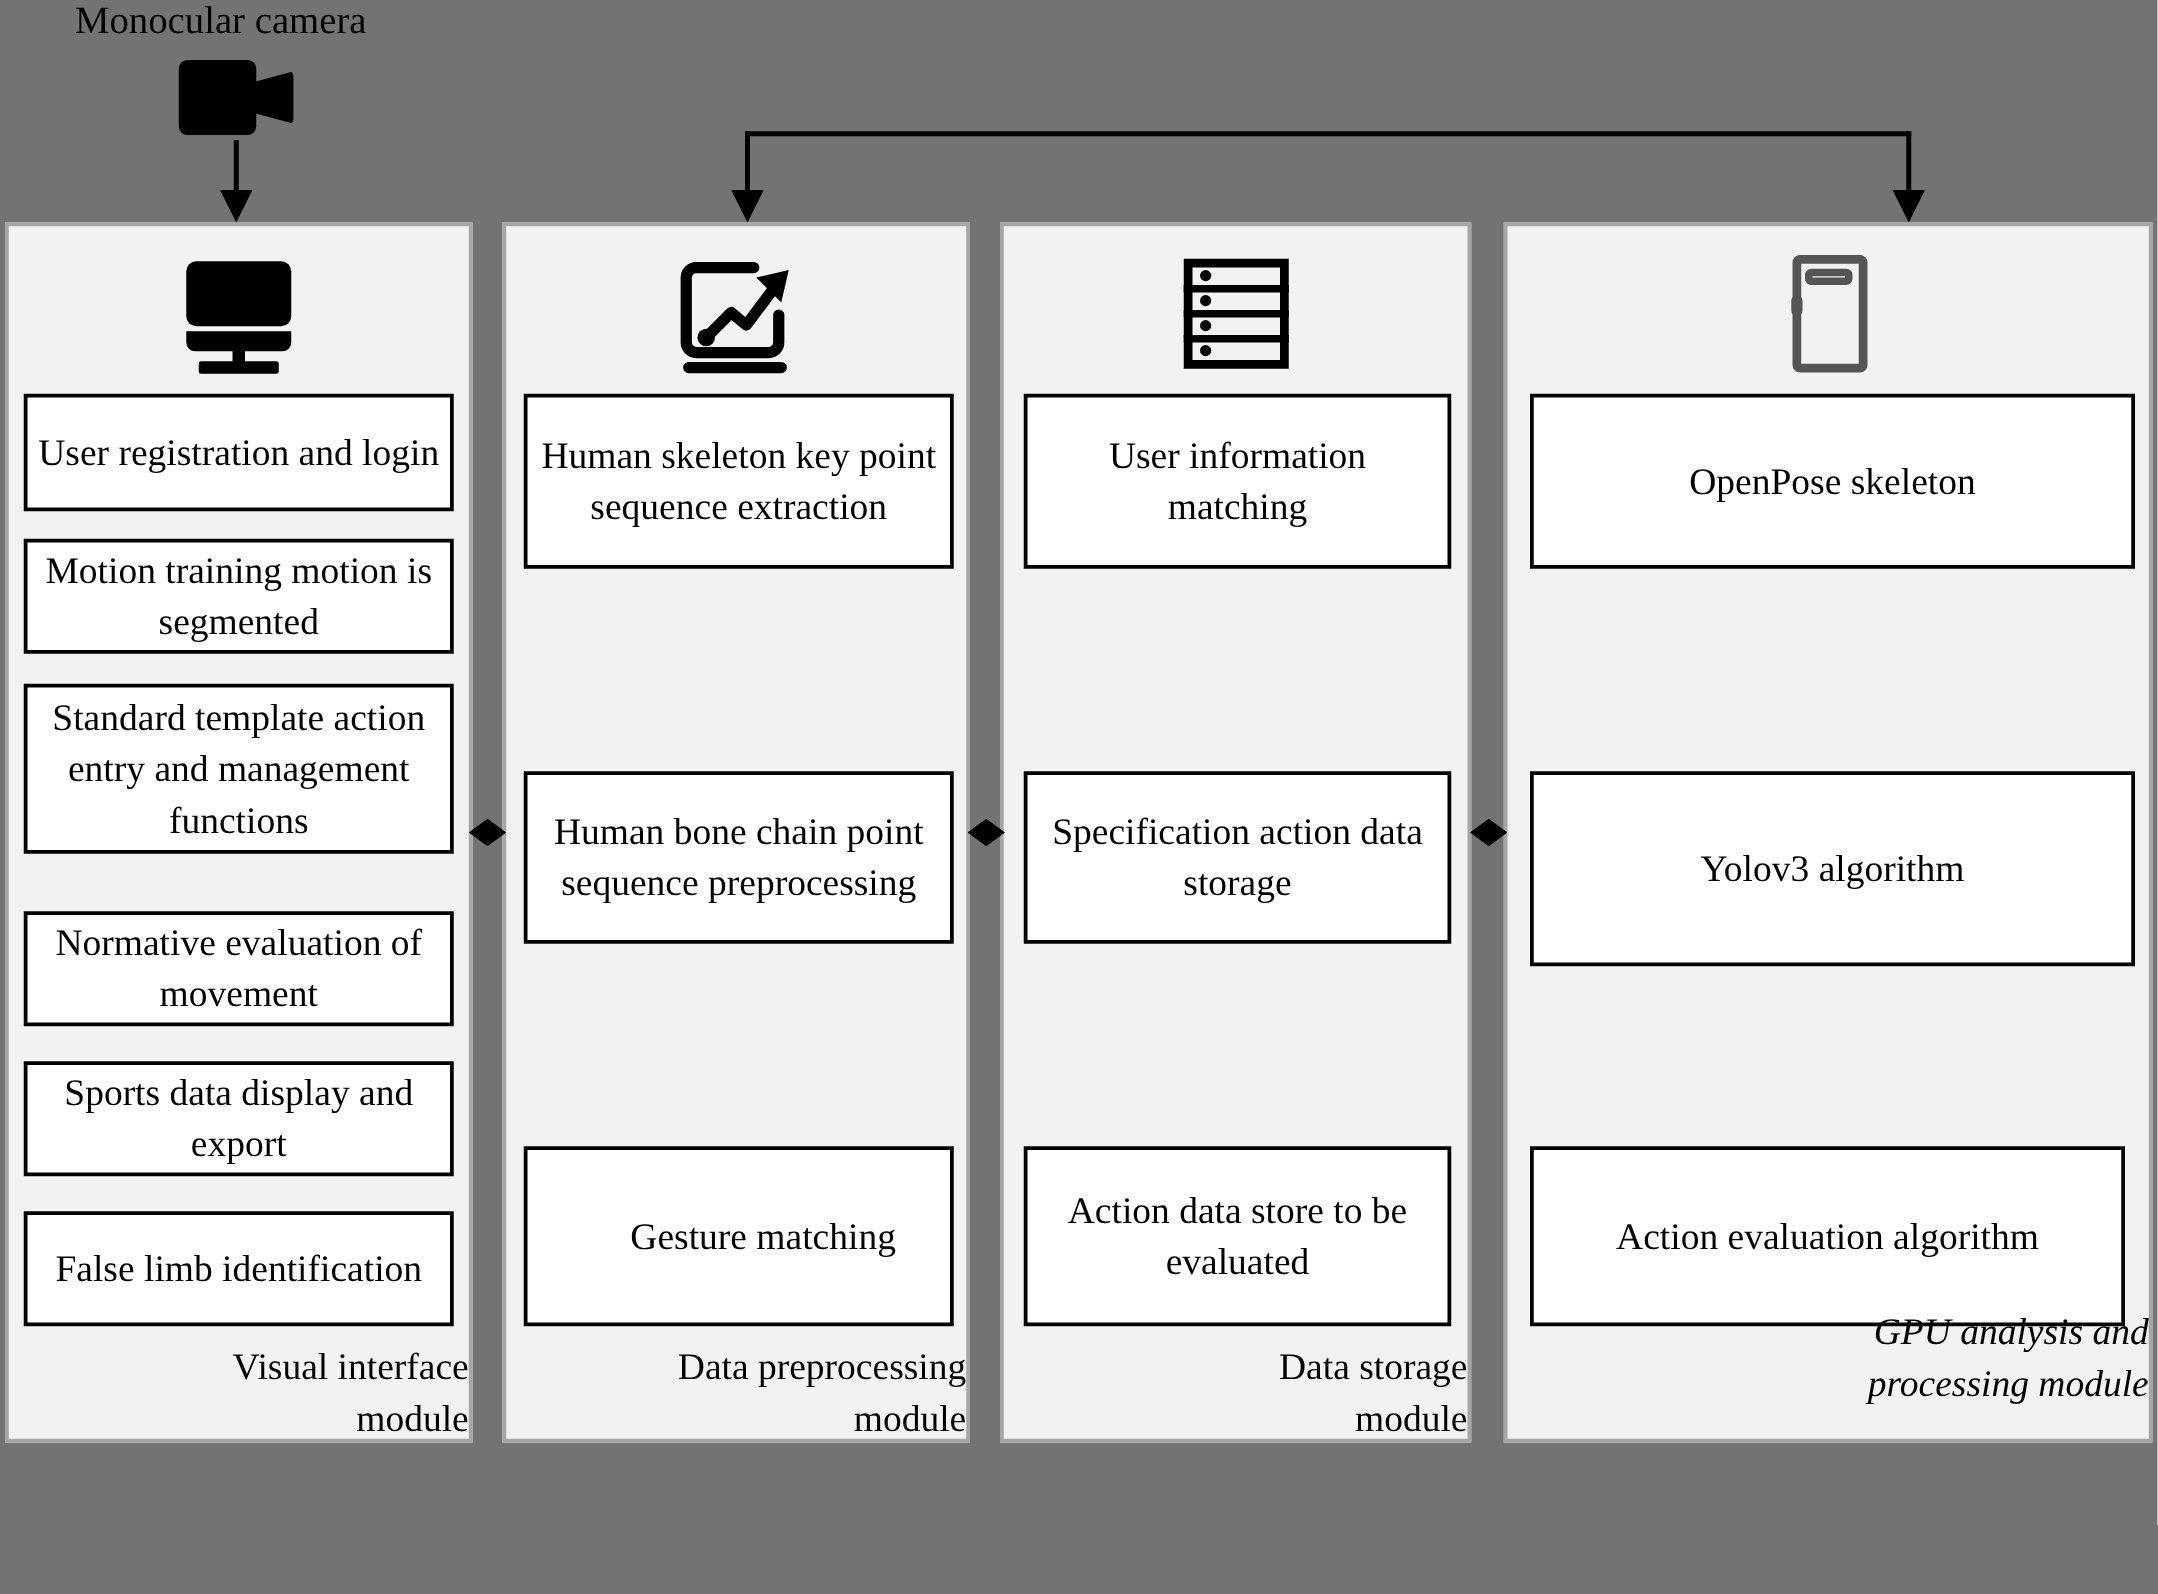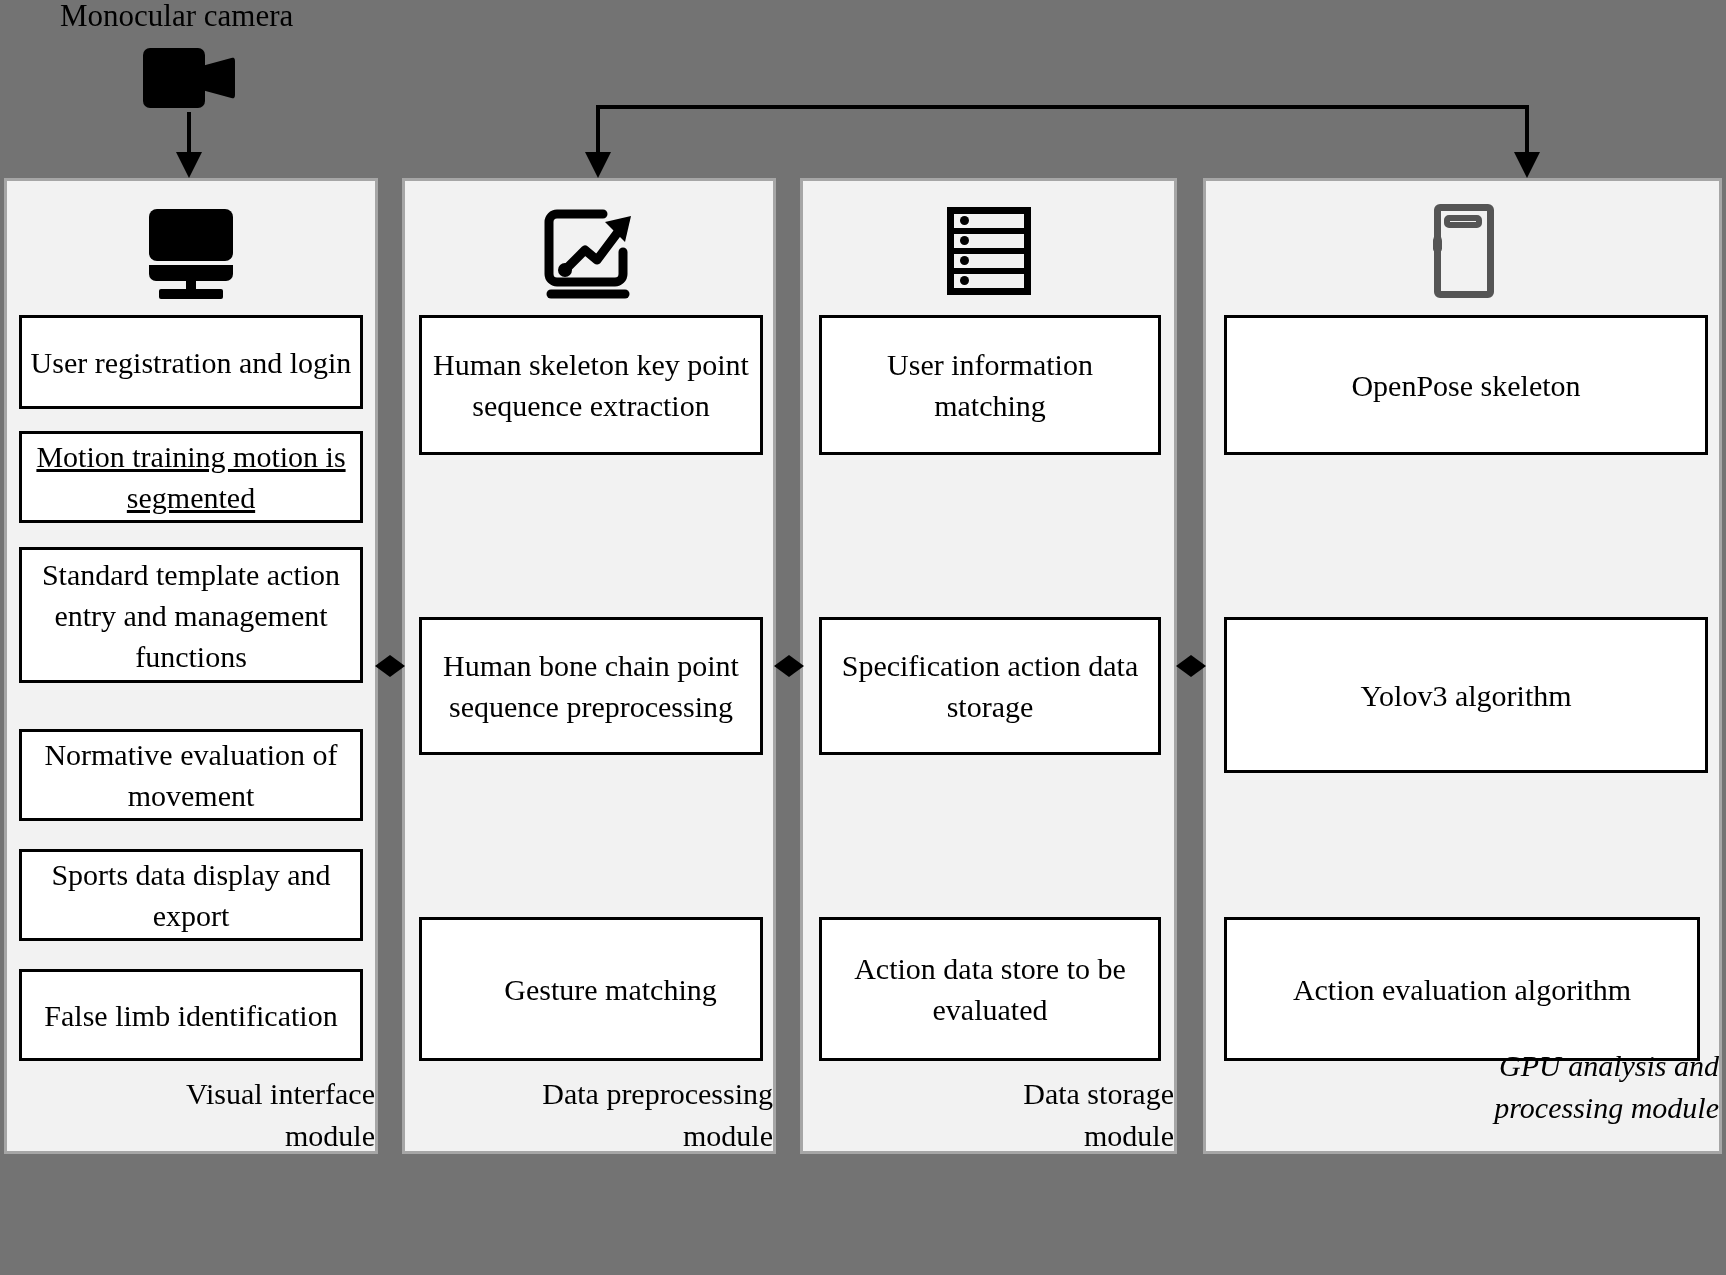--- a/index.html
+++ b/index.html
@@ -265,21 +265,21 @@
           <div class="scr"></div>
           <div class="bar"></div>
           <div class="stem"></div>
           <div class="base"></div>
         </div>
       </div>
 
       <div class="item-box" style="left:12px; width:344px; top:134px; height:94px;">
         <span>User registration and login</span>
       </div>
-      <div class="item-box" style="left:12px; width:344px; top:250px; height:92px;text-decoration:underline;">
+      <div class="item-box" style="left:12px; width:344px; top:250px; height:92px;">
         <span>Motion training motion is segmented</span>
       </div>
       <div class="item-box" style="left:12px; width:344px; top:366px; height:136px;">
         <span>Standard template action entry and management functions</span>
       </div>
       <div class="item-box" style="left:12px; width:344px; top:548px; height:92px;">
         <span>Normative evaluation of movement</span>
       </div>
       <div class="item-box" style="left:12px; width:344px; top:668px; height:92px;">
         <span>Sports data display and export</span>

